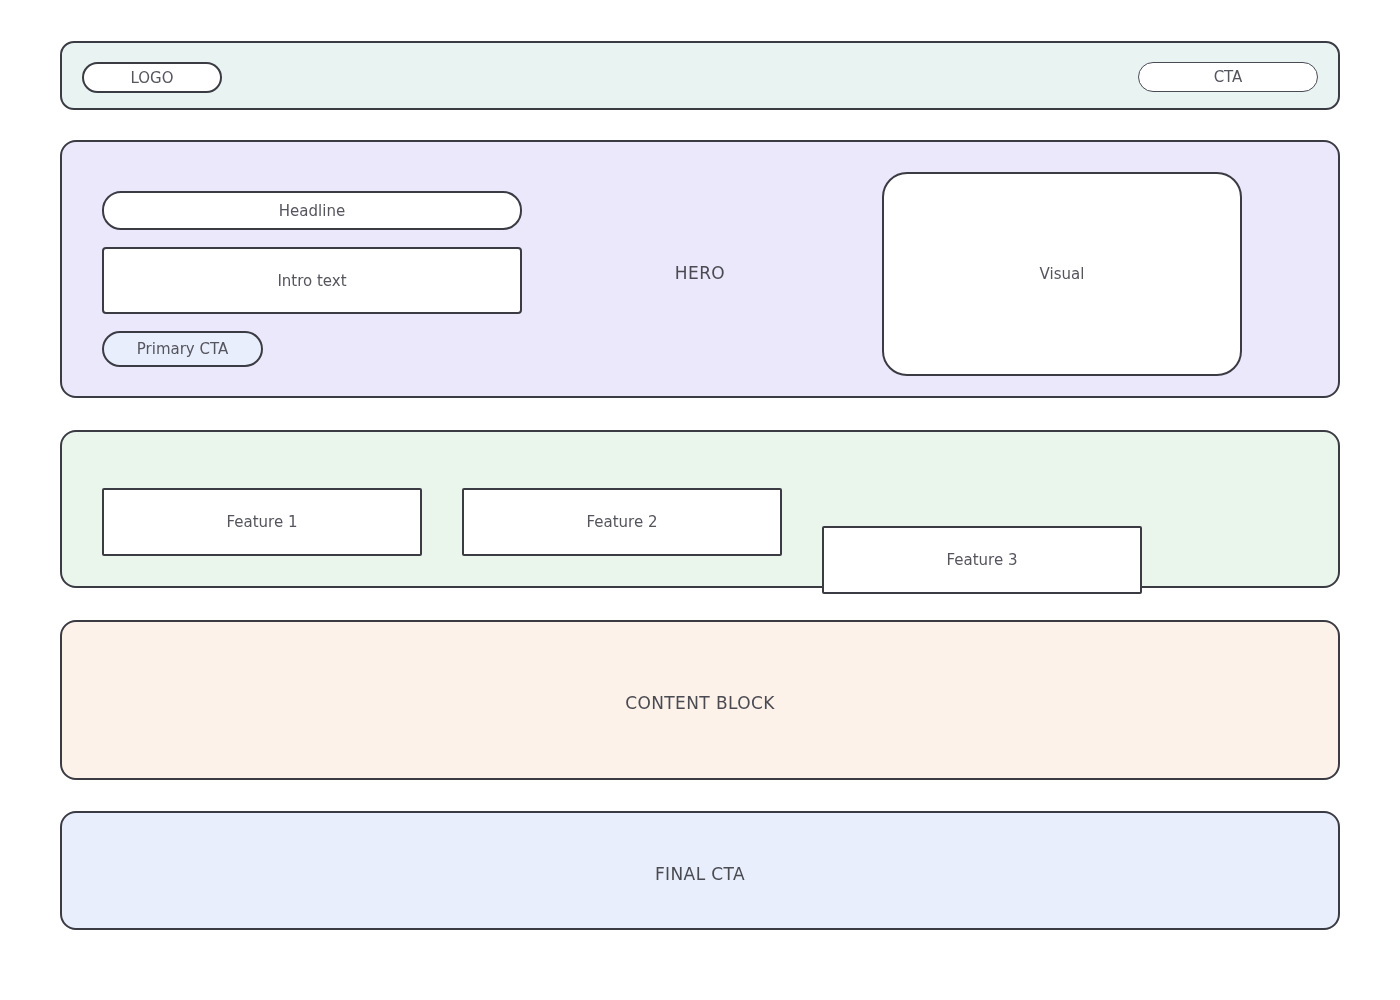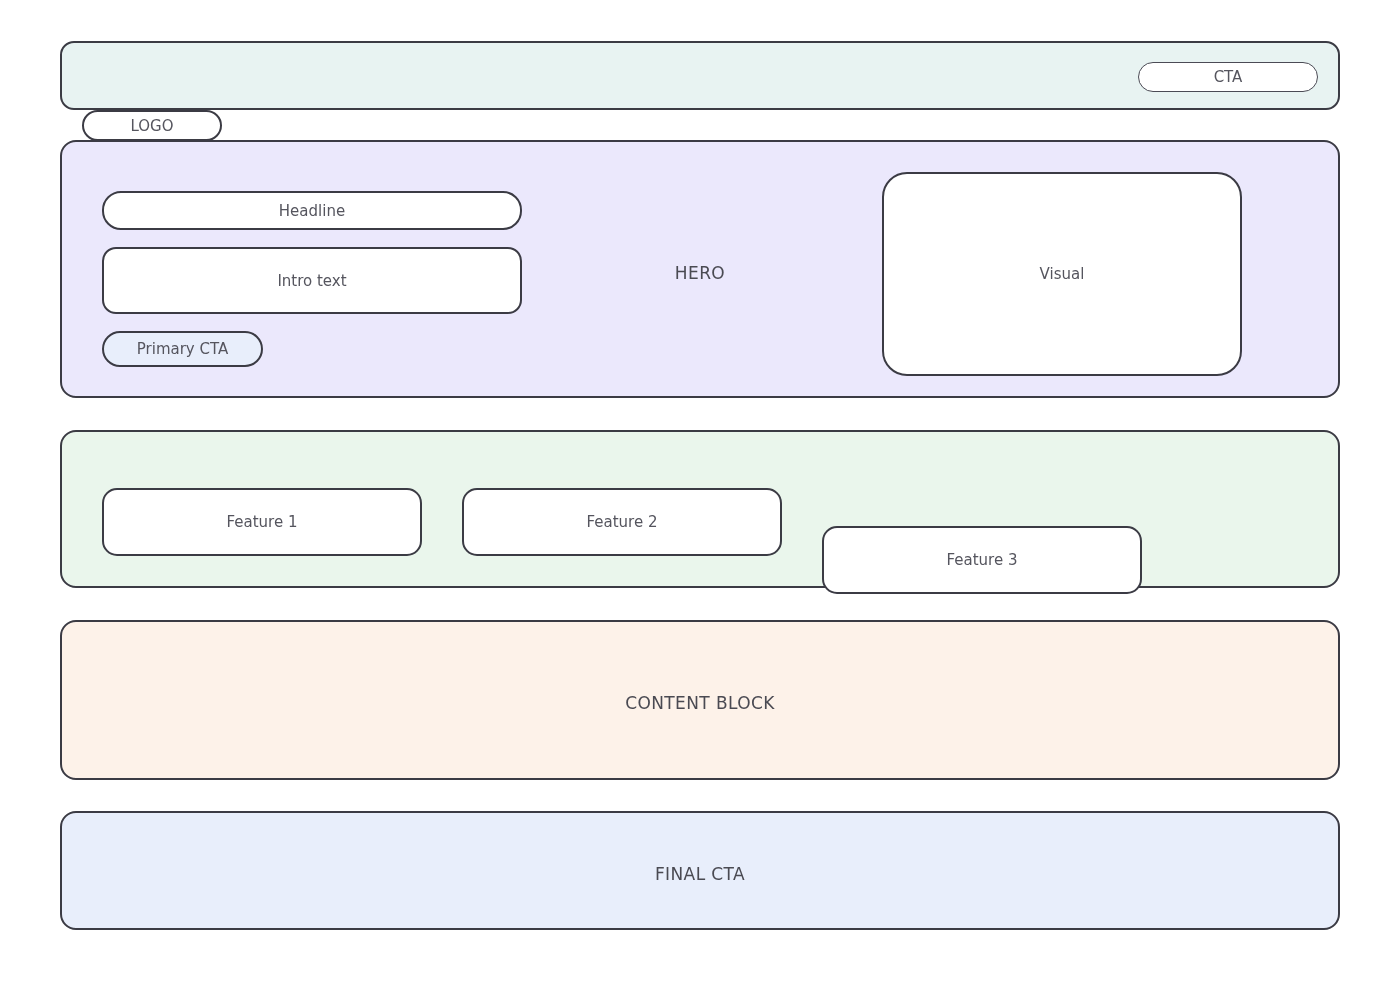--- a/index.html
+++ b/index.html
@@ -66,21 +66,20 @@
     justify-content: center;
     color: #55555e;
     font-size: 15px;
   }
 
   #logo-pill {
     left: 20px;
     top: 19px;
     width: 140px;
     height: 31px;
-    margin-top: 48px;
   }
 
   #header-cta-pill {
     right: 20px;
     top: 19px;
     width: 180px;
     height: 30px;
     border-width: 1.6px;
     border-color: #4b4b55;
     align-items: center;
@@ -119,21 +118,21 @@
     width: 420px;
     height: 39px;
     border-radius: 19px;
   }
 
   #intro-box {
     left: 40px;
     top: 105px;
     width: 420px;
     height: 67px;
-    border-radius: 14px;
+    border-radius: 4px;
   }
 
   #primary-cta {
     left: 40px;
     top: 189px;
     width: 161px;
     height: 36px;
     background: #e8eefb;
     border-radius: 999px;
   }
@@ -158,21 +157,21 @@
   }
 
   .feature-card {
     position: absolute;
     box-sizing: border-box;
     top: 56px;
     width: 320px;
     height: 68px;
     background: #ffffff;
     border: 2.5px solid #3b3b44;
-    border-radius: 15px;
+    border-radius: 2px;
     display: flex;
     align-items: center;
     justify-content: center;
     color: #55555e;
     font-size: 15px;
   }
 
   #feature-card-0 { left: 40px; }
   #feature-card-1 { left: 400px; }
   #feature-card-2 { left: 760px; margin-top: 38px; }

